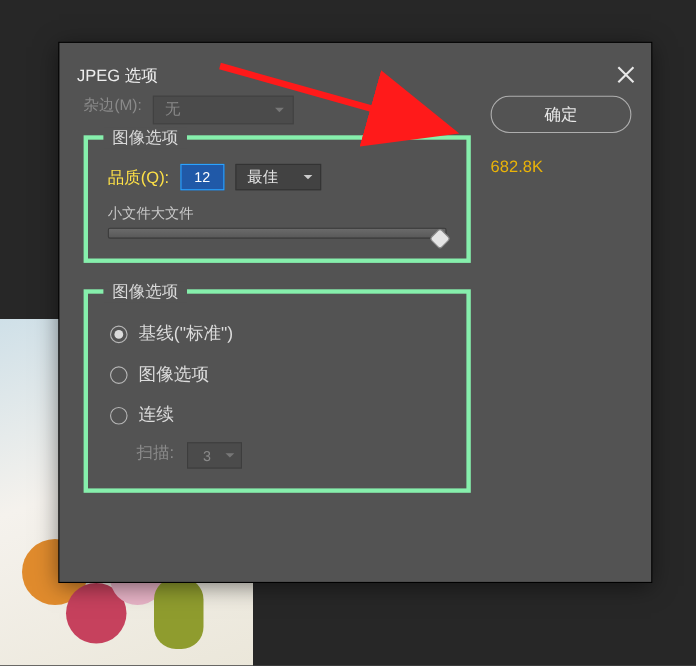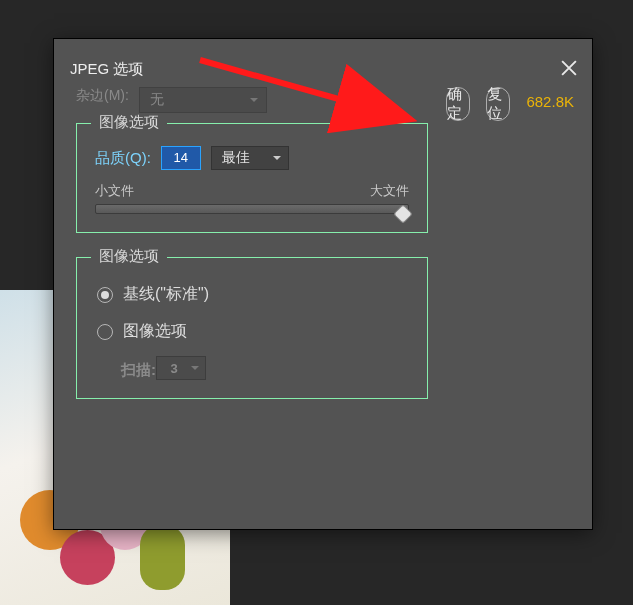--- a/index.html
+++ b/index.html
@@ -37,56 +37,56 @@
     }
     .titlebar {
       height: 40px;
       display: flex; align-items: flex-end; justify-content: space-between;
       padding: 0 12px 0 16px;
       color: #eee; font-size: 15px;
     }
     .close-x { width:22px;height:22px;display:flex;align-items:center;justify-content:center;cursor:pointer;color:#eee;font-size:18px; }
     .body-area { display:flex; padding: 8px 18px 10px 22px; gap:18px; }
     .left-col { flex:1; }
-    .right-col { width:128px; display:flex; gap:16px; align-items:stretch; }
+    .right-col { width:128px; display:flex; flex-direction:column; gap:16px; align-items:stretch; }
     .pillbtn {
       height:34px; border:1px solid #aeaeae; border-radius:18px;
       background:transparent; color:#e8e8e8; font-size:15px;
       display:flex; align-items:center; justify-content:center; cursor:pointer;
     }
     .preview-row { display:flex; align-items:center; gap:8px; margin-top:6px; }
     .chk { width:15px;height:15px;background:#424242;border:1px solid #1a1a1a;display:flex;align-items:center;justify-content:center; }
     .chk svg { width:11px;height:11px; }
     .size-text { color:#eab308; font-size:15px; margin-top:6px; }
     .row1 { display:flex; align-items:flex-start; gap:10px; color:#8a8a8a; margin-bottom:10px; }
     .select-disabled {
       width:128px;height:26px;background:#4b4b4b;border:1px solid #414141;color:#8a8a8a;
       display:flex;align-items:center;padding:0 22px 0 10px;position:relative;font-size:14px;
     }
     .select-disabled::after{content:"";position:absolute;right:8px;top:10px;border:4px solid transparent;border-top-color:#777;}
     .fieldset {
-      border:1px solid #86efac; position:relative; padding:22px 18px 18px 18px; margin-bottom:24px;
+      border:4px solid #86efac; position:relative; padding:22px 18px 18px 18px; margin-bottom:24px;
     }
     .fieldset > .legend {
       position:absolute; top:-11px; left:14px; background:#535353; padding:0 8px; color:#d9d9d9; font-size:15px;
     }
     .quality-row { display:flex; align-items:center; gap:10px; }
-    .qlbl { color:#7dd3fc; font-size:15px; }
+    .qlbl { color:#fde047; font-size:15px; }
     .numbox { width:40px;height:24px;border:1px solid #2aa3ff;background:#2059a8;color:#fff;text-align:center;line-height:22px;font-size:13px; }
     .select-sm { width:78px;height:24px;background:#424242;border:1px solid #333;color:#e2e2e2;display:flex;align-items:center;padding:0 16px 0 10px;position:relative;font-size:14px; }
     .select-sm::after{content:"";position:absolute;right:7px;top:9px;border:4px solid transparent;border-top-color:#ccc;}
     .slider-wrap { margin-top:12px; }
-    .slider-labels { display:flex;justify-content:space-between;color:#c9c9c9;font-size:13px;margin-bottom:4px; }
+    .slider-labels { display:flex;color:#c9c9c9;font-size:13px;margin-bottom:4px; }
     .slider-track { height:10px;background:linear-gradient(#6a6a6a,#595959);border:1px solid #3b3b3b;border-radius:2px;position:relative; }
     .slider-thumb { position:absolute; right:-2px; top:2px; width:14px;height:14px;background:#e4e4e4;border-radius:3px;transform:rotate(45deg);border:1px solid #888; }
     .radio-group { display:flex; flex-direction:column; gap:16px; margin:4px 0 14px 2px; }
     .radio-row { display:flex; align-items:center; gap:10px; font-size:16px; color:#dcdcdc; cursor:pointer; }
     .radio { width:16px;height:16px;border-radius:50%;border:1.5px solid #b7b7b7;display:flex;align-items:center;justify-content:center; }
     .radio.sel::after{content:"";width:8px;height:8px;border-radius:50%;background:#dcdcdc;}
-    .scan-row { display:flex; align-items:flex-end; color:#8a8a8a; font-size:15px; margin:4px 0 0 26px;font-weight:bold; }
+    .scan-row { display:flex; align-items:flex-start; gap:12px; color:#8a8a8a; font-size:15px; margin:4px 0 0 26px; }
     .select-xs { width:50px;height:24px;background:#4b4b4b;border:1px solid #3d3d3d;color:#8a8a8a;display:flex;align-items:center;justify-content:center;position:relative;font-size:13px;padding-right:14px; }
     .select-xs::after{content:"";position:absolute;right:6px;top:9px;border:4px solid transparent;border-top-color:#777;}
     .arrow-annot { position:absolute; left:196px; top:52px; pointer-events:none; }
   </style>
 </head>
 <body>
 
 <div class="canvas-img">
   <div class="bg"></div>
   <div class="person">
@@ -116,21 +116,21 @@
         <span class="lbl">杂边(M):</span>
         <div class="select-disabled">
           <span>无</span>
         </div>
       </div>
 
       <div class="fieldset">
         <div class="legend">图像选项</div>
         <div class="quality-row">
           <span class="qlbl">品质(Q):</span>
-          <div class="numbox">14</div>
+          <div class="numbox">12</div>
           <div class="select-sm">
             <span>最佳</span>
           </div>
         </div>
         <div class="slider-wrap">
           <div class="slider-labels">
             <span>小文件</span>
             <span>大文件</span>
           </div>
           <div class="slider-track">
@@ -143,33 +143,36 @@
         <div class="legend">图像选项</div>
         <div class="radio-group">
           <div class="radio-row">
             <span class="radio sel"></span>
             <span>基线("标准")</span>
           </div>
           <div class="radio-row">
             <span class="radio"></span>
             <span>图像选项</span>
           </div>
+          <div class="radio-row">
+            <span class="radio"></span>
+            <span>连续</span>
+          </div>
         </div>
         <div class="scan-row">
           <span>扫描:</span>
           <div class="select-xs">
             <span>3</span>
           </div>
         </div>
       </div>
     </div>
 
     <div class="right-col">
       <div class="pillbtn">确定</div>
-      <div class="pillbtn">复位</div>
       <div class="size-text">682.8K</div>
     </div>
   </div>
 </div>
 
 <svg class="arrow-annot" width="240" height="90">
   <defs>
       <marker id="ah" markerWidth="14" markerHeight="12" refX="12" refY="6" orient="auto">
         <path d="M0 0 L14 6 L0 12 Z" fill="#ff1a1a"></path>
       </marker>

